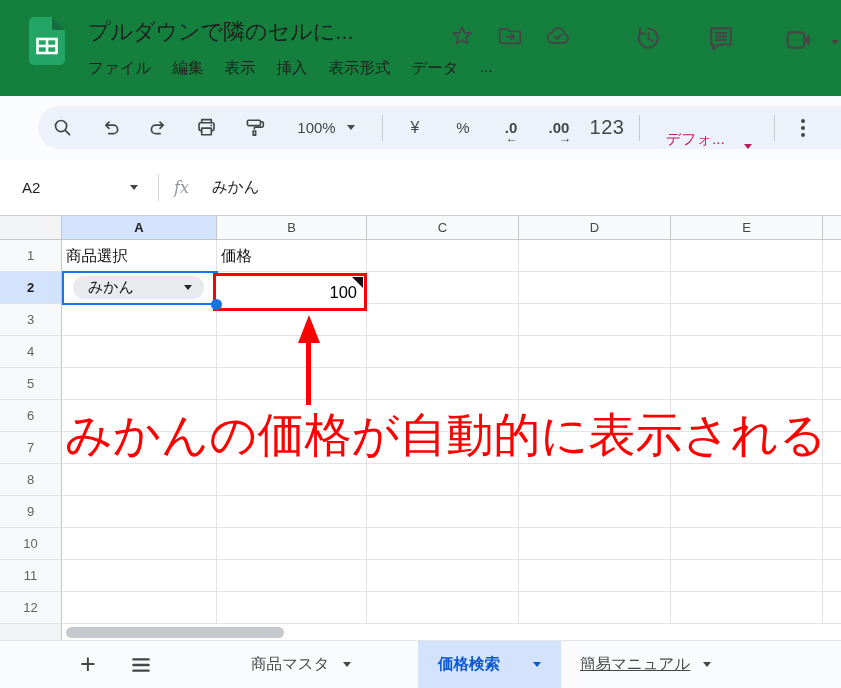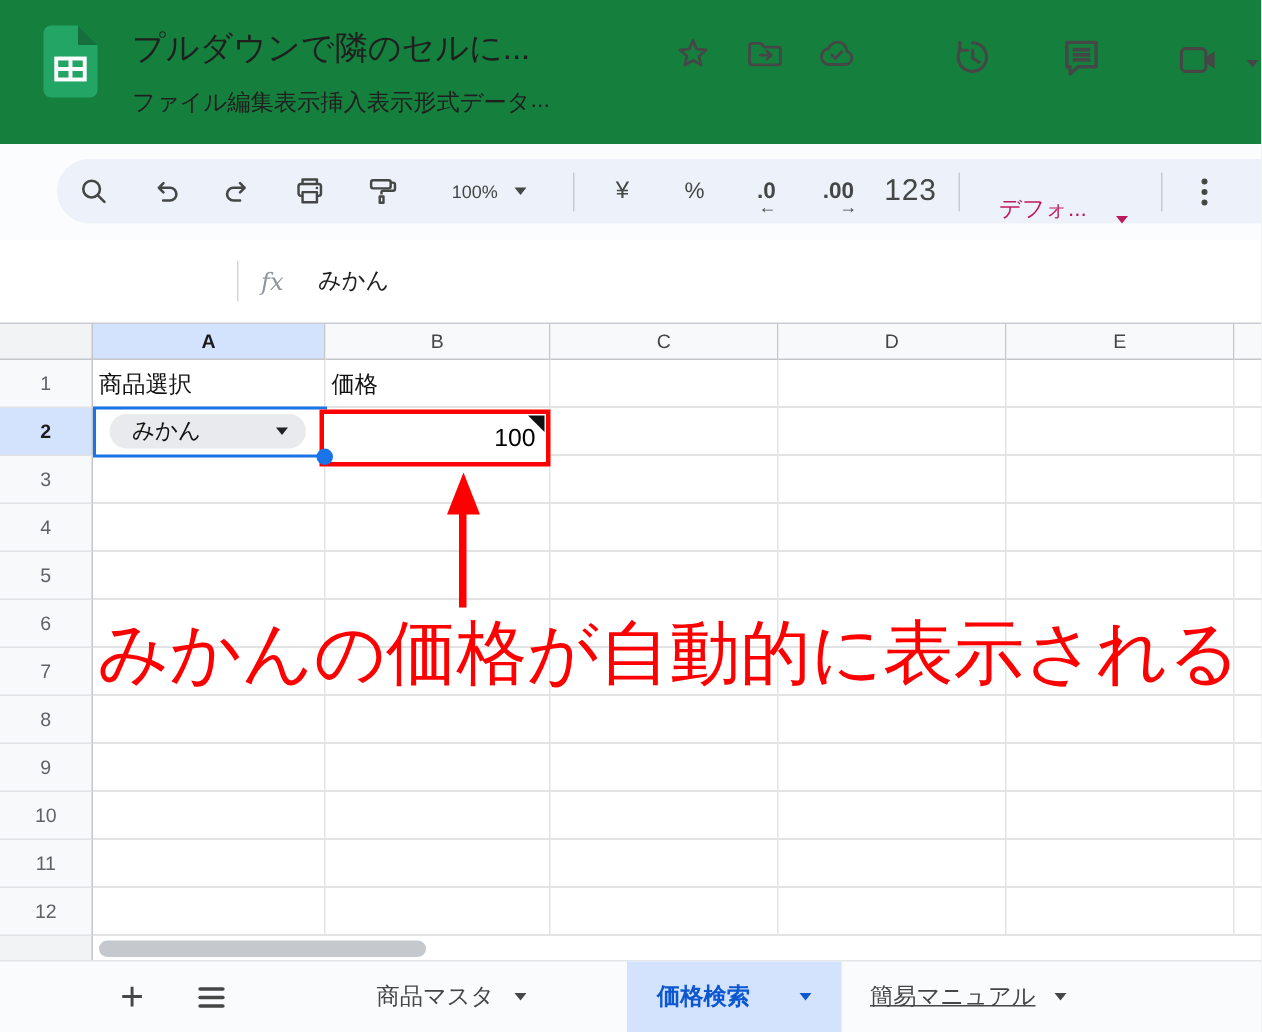--- a/index.html
+++ b/index.html
@@ -15,28 +15,28 @@
   .doc-title { position:absolute; left:88px; top:17px; font-size:22px; white-space:nowrap; color:#1f1f1f; }
   .ticon { position:absolute; color:#444746; }
   .ticon svg { display:block; }
   #ico-star   { left:449px; top:22px; }
   #ico-folder { left:497px; top:23px; }
   #ico-cloud  { left:544px; top:23px; }
   #ico-history{ left:633px; top:23px; }
   #ico-comment{ left:706px; top:23px; }
   #ico-camera { left:783px; top:26px; }
   #camera-caret { position:absolute; left:831px; top:40px; color:#444746; }
-  .menubar { position:absolute; left:88px; top:58px; display:flex; font-size:15.5px; color:#1f1f1f; }
+  .menubar { position:absolute; left:88px; top:58px; display:flex; gap:21px; font-size:15.5px; color:#1f1f1f; }
   .menu-item { white-space:nowrap; cursor:default; }
   
   .toolbar-row { position:absolute; left:0; top:96px; width:841px; height:64px; background:#fbfcfe; }
   .pill { position:absolute; left:38px; top:10px; width:812px; height:43px; background:#edf2fa; border-radius:22px 0 0 22px; display:flex; align-items:center; }
   .tbi { width:48px; height:43px; display:flex; align-items:center; justify-content:center; color:#444746; flex:none; }
   .tbi svg { display:block; }
-  .zoombox { width:96px; height:43px; display:flex; align-items:center; justify-content:center; gap:11px; font-size:12px; color:#444746; flex:none; }
+  .zoombox { width:96px; height:43px; display:flex; align-items:center; justify-content:center; gap:11px; font-size:15px; color:#444746; flex:none; }
   .tdiv { width:1px; height:26px; background:#c7cacf; margin:0 8px; flex:none; }
   .yen { font-size:16px; } .pct { font-size:15px; }
   .dec { position:relative; font-size:15px; font-weight:bold; color:#444746; }
   .dec .arr { position:absolute; font-size:12px; font-weight:normal; top:12px; }
   .dec .arr.l { left:1px; } .dec .arr.r { right:-2px; }
   .numfmt { font-size:20px; letter-spacing:.5px; }
   .fontbox { width:118px; height:43px; display:flex; align-items:flex-end; justify-content:space-between; padding:0 14px 0 18px; font-size:15px; color:#be185d; flex:none; }
   .morev { width:40px; height:43px; display:flex; flex-direction:column; align-items:center; justify-content:center; gap:3px; flex:none; }
   .morev i { width:4px; height:4px; border-radius:50%; background:#444746; }
   .caret { display:inline-block; width:0; height:0; border-left:4.5px solid transparent; border-right:4.5px solid transparent; border-top:5.5px solid currentColor; }
@@ -215,20 +215,24 @@
       <span class="tdiv"></span>
       <span class="morev">
           <i></i>
           <i></i>
           <i></i>
         </span>
     </div>
   </div>
 
   <div class="formula-bar">
+    <div class="namebox">
+      <span>A2</span>
+      <span class="caret"></span>
+    </div>
     <span class="fb-div"></span>
     <span class="fx">fx</span>
     <div class="fb-value">みかん</div>
   </div>
 
   <div class="grid">
     <div class="corner"></div>
     <div class="colhdr" id="ch-a">A</div>
     <div class="colhdr" id="ch-b">B</div>
     <div class="colhdr" id="ch-c">C</div>

